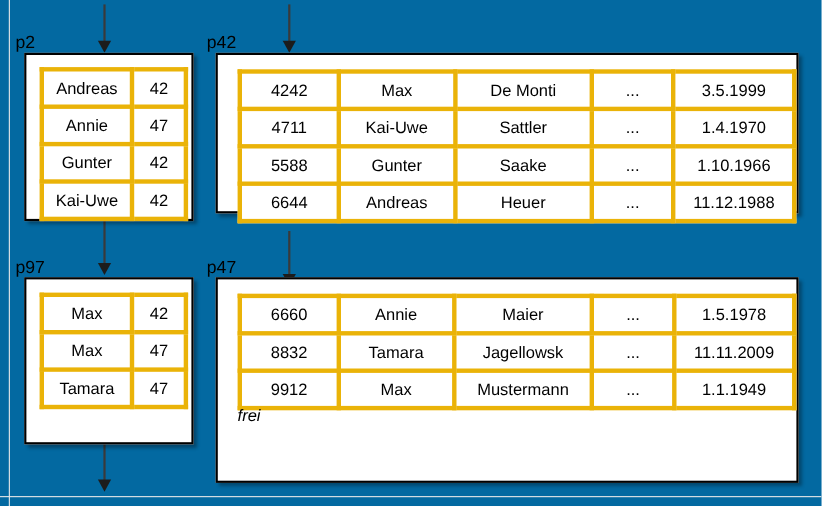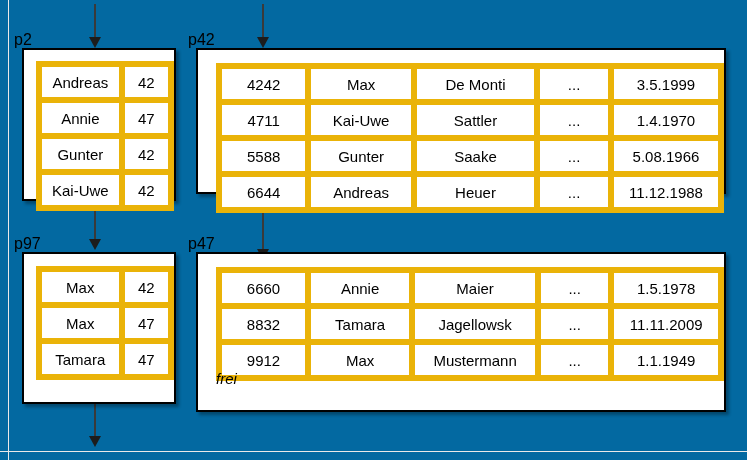--- a/index.html
+++ b/index.html
@@ -55,21 +55,21 @@
   }
 
   
   table.grid {
     position: absolute;
     border-collapse: collapse;
     background: #ffffff;
     table-layout: fixed;
   }
   table.grid td {
-    border: 6px solid #eab308;
+    border: 4px solid #eab308;
     text-align: center;
     vertical-align: middle;
     font-size: 15px;
     color: #000000;
     padding: 0;
     height: 30px;
     white-space: nowrap;
   }
 
   
@@ -184,21 +184,21 @@
           <td class="c1">Kai-Uwe</td>
           <td class="c2">Sattler</td>
           <td class="c3">...</td>
           <td class="c4">1.4.1970</td>
         </tr>
         <tr>
           <td class="c0">5588</td>
           <td class="c1">Gunter</td>
           <td class="c2">Saake</td>
           <td class="c3">...</td>
-          <td class="c4">5.08.1966</td>
+          <td class="c4">1.10.1966</td>
         </tr>
         <tr>
           <td class="c0">6644</td>
           <td class="c1">Andreas</td>
           <td class="c2">Heuer</td>
           <td class="c3">...</td>
           <td class="c4">11.12.1988</td>
         </tr>
       </tbody>
     </table>
@@ -218,21 +218,21 @@
         </tr>
         <tr>
           <td class="name">Tamara</td>
           <td class="val">47</td>
         </tr>
       </tbody>
     </table>
   </div>
 
   <div class="block-label" style="left:188px; top:235px;">p47</div>
-  <div class="block" style="left:196px; top:252px; width:530px; height:160px;">
+  <div class="block" style="left:196px; top:252px; width:530px; height:187px;">
     <table class="grid rec-table" style="left:18px; top:13px;">
       <tbody>
         <tr>
           <td class="c0">6660</td>
           <td class="c1">Annie</td>
           <td class="c2">Maier</td>
           <td class="c3">...</td>
           <td class="c4">1.5.1978</td>
         </tr>
         <tr>

